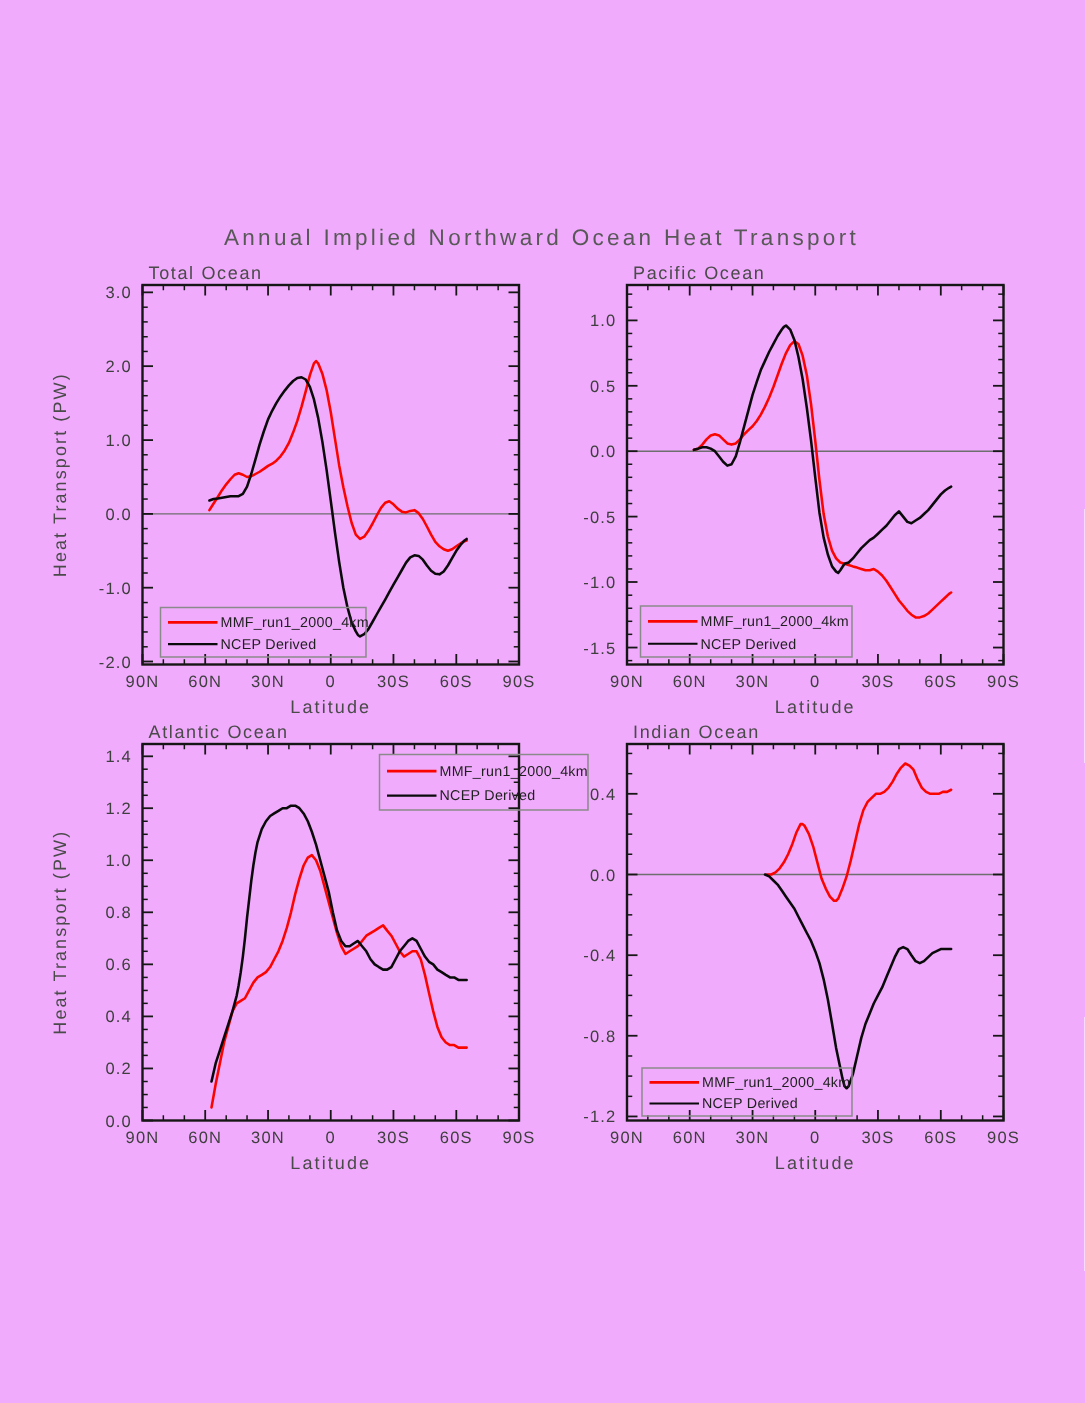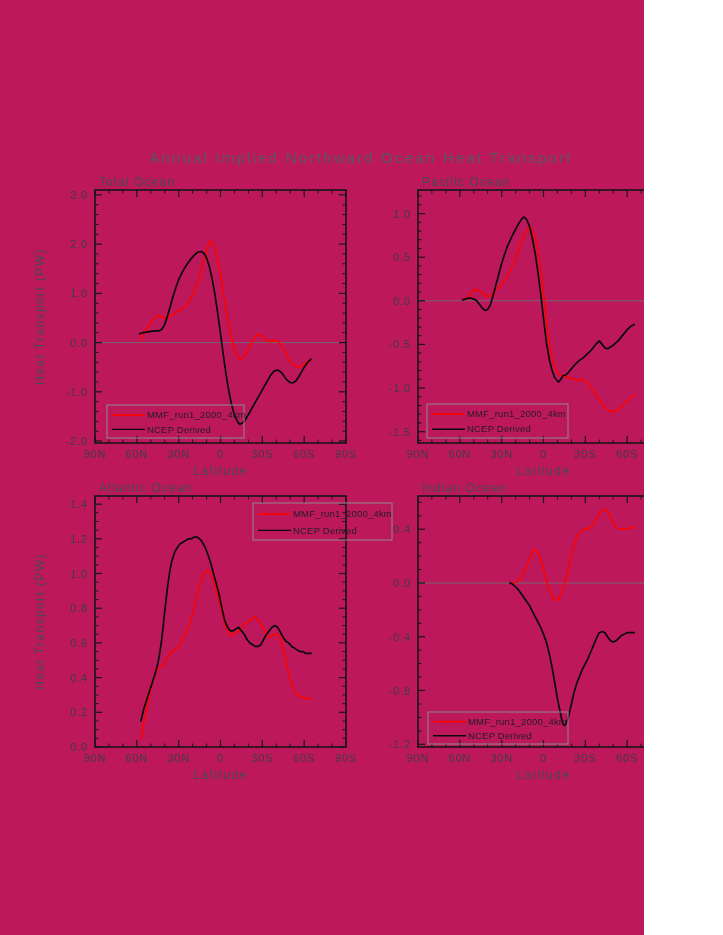--- a/index.html
+++ b/index.html
@@ -1,16 +1,16 @@
 <!DOCTYPE html>
 <html><head>
 <meta charset="utf-8">
 <style>
   html,body{margin:0;padding:0;background:#ffffff;}
-  .page{position:relative;width:644px;height:935px;background:#be185d;overflow:hidden;}
+  .page{position:relative;width:723px;height:935px;background:#f0abfc;overflow:hidden;}
   svg{position:absolute;left:0;top:0;}
   text{font-family:"Liberation Sans", sans-serif;fill:#3e3e3e;}
   .fig-title{font-size:15px;letter-spacing:2.2px;fill:#585858;}
   .ptitle{font-size:12px;letter-spacing:1.1px;fill:#4a4a4a;}
   .ticklab{font-size:11px;letter-spacing:0.8px;fill:#3e3e3e;}
   .axlab{font-size:12px;letter-spacing:1.4px;fill:#4a4a4a;}
   .ltext{font-size:9.5px;letter-spacing:0.2px;fill:#1f1f1f;}
   .frame{fill:none;stroke:#161616;stroke-width:1.6;}
   .curve{fill:none;stroke-width:1.7;stroke-linejoin:round;stroke-linecap:round;}
   .zero{stroke:#6e6e6e;stroke-width:0.9;}

